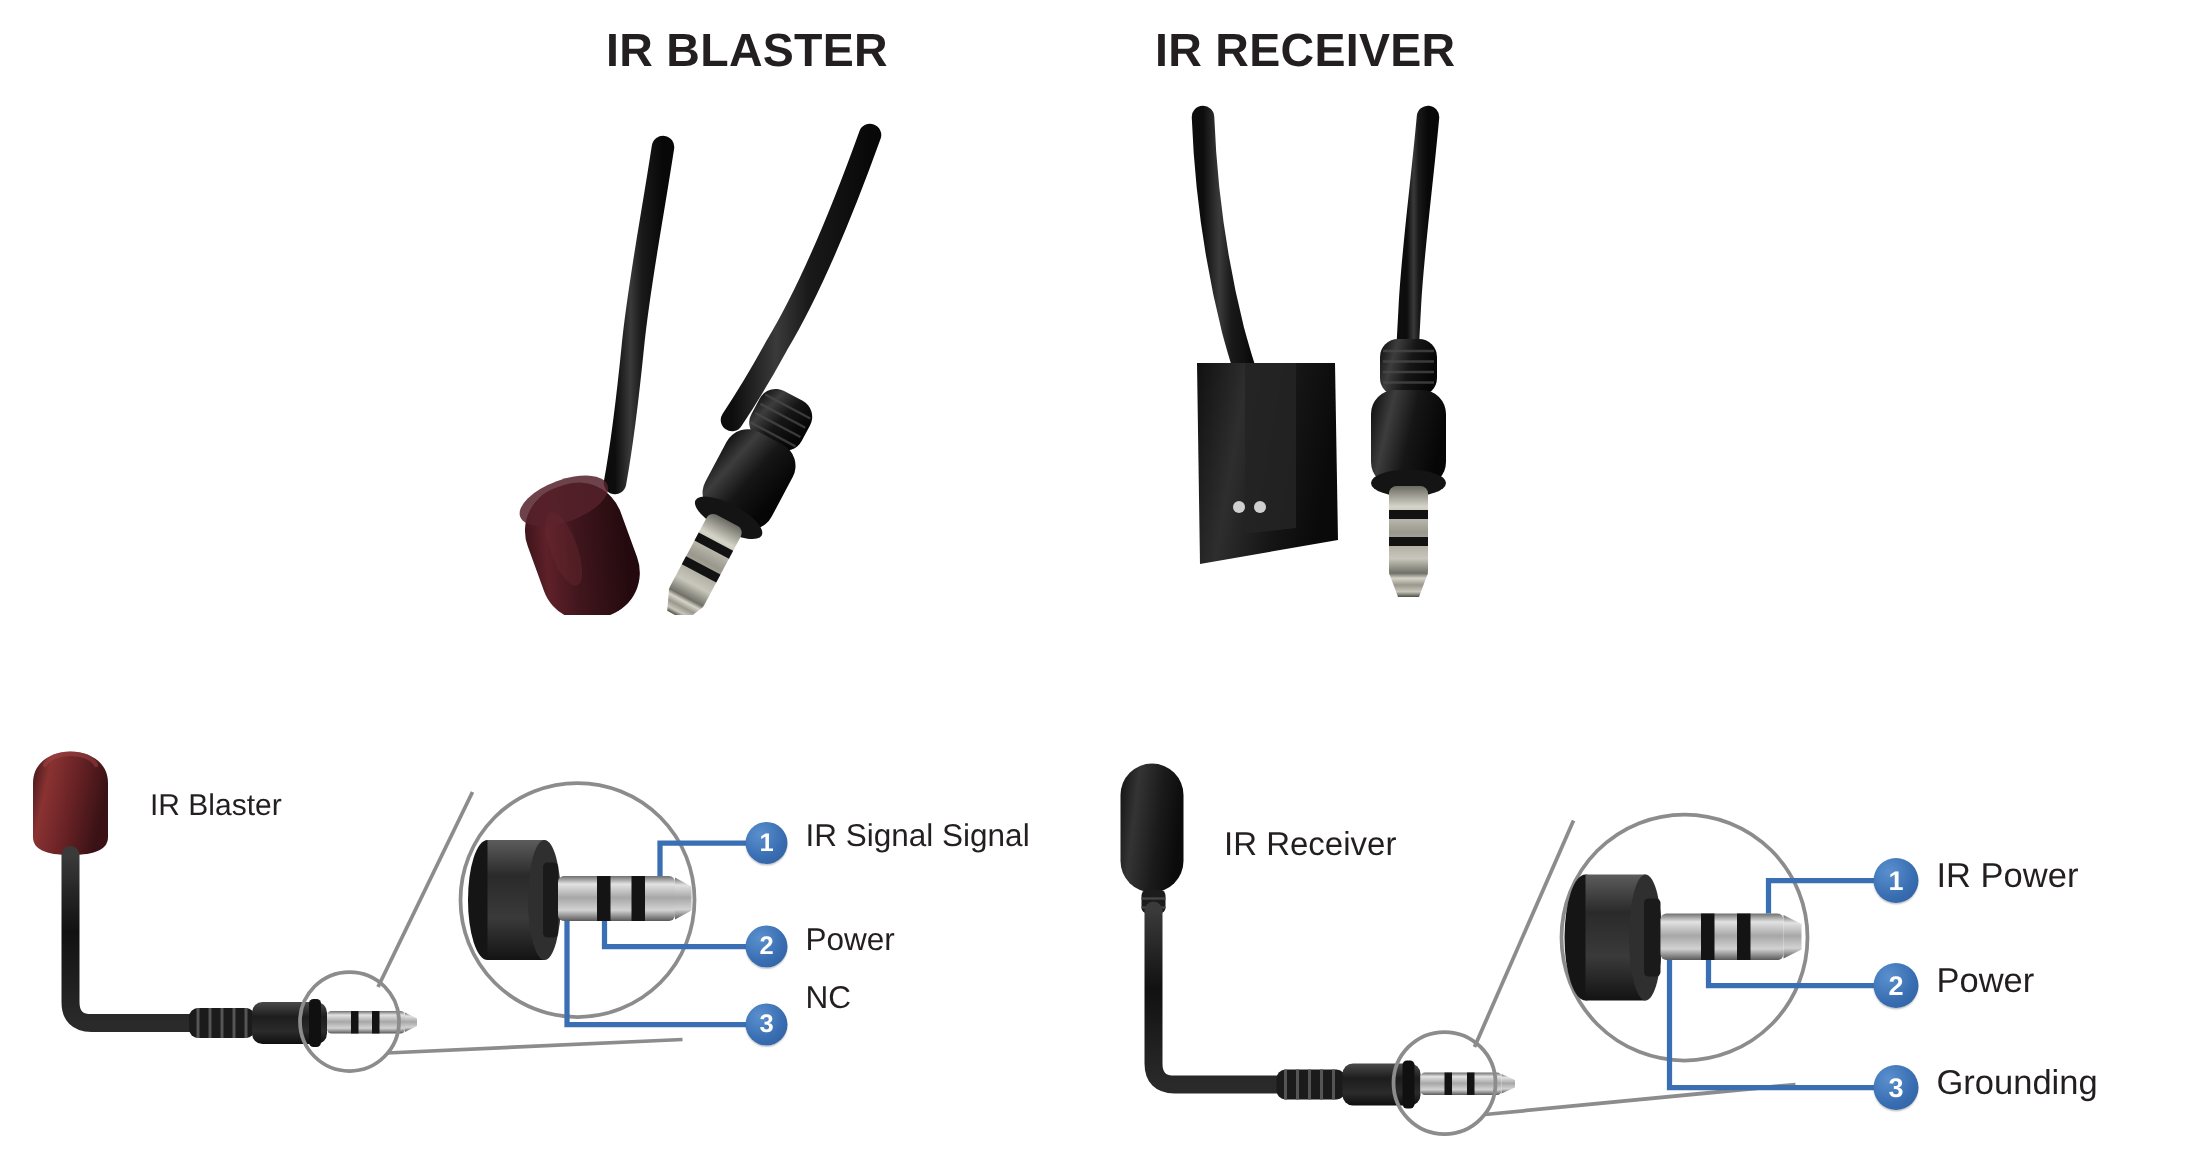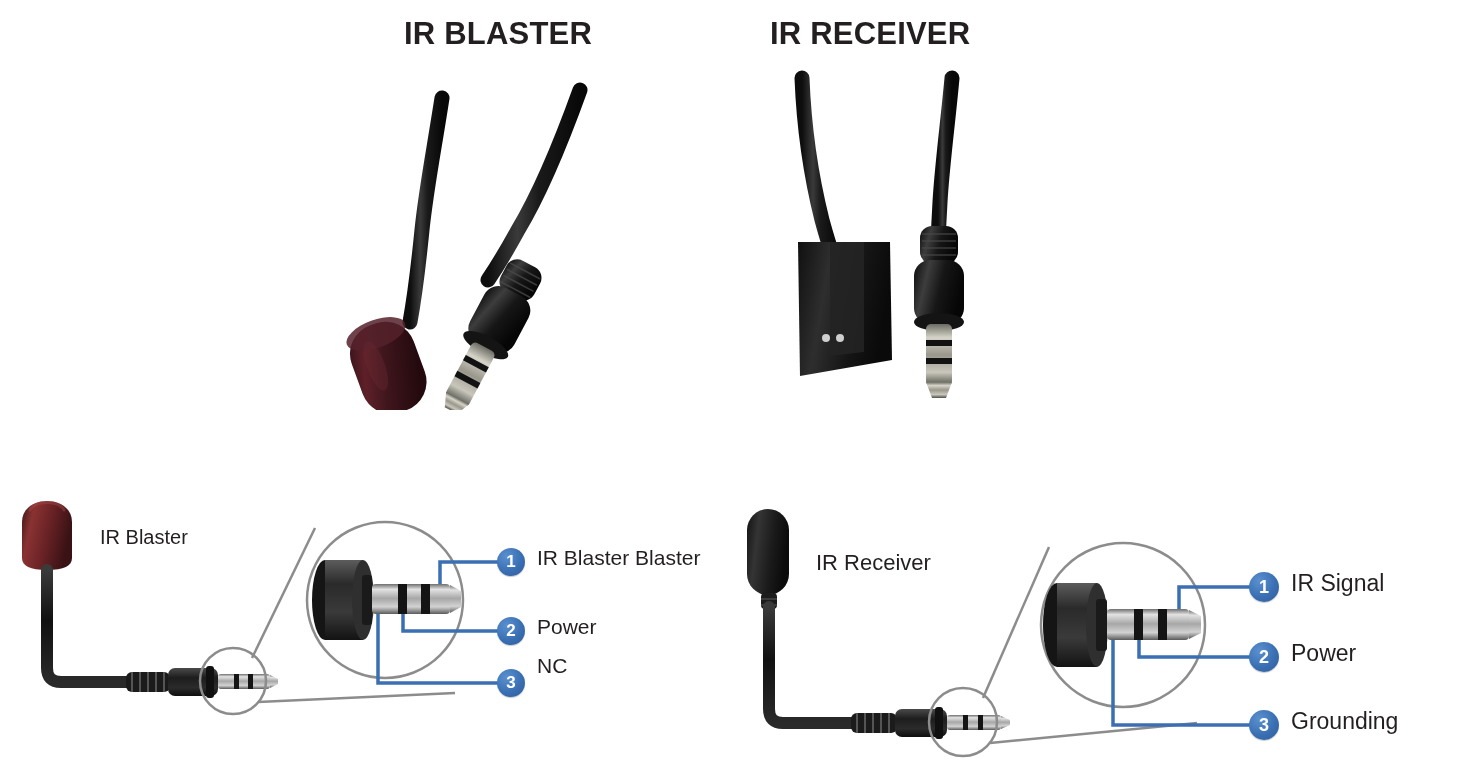--- a/index.html
+++ b/index.html
@@ -284,21 +284,21 @@
 
         <path d="M440 104 L440 82 L512 82"></path>
 
         <path d="M403 134 L403 151 L512 151"></path>
 
         <path d="M378 134 L378 203 L512 203"></path>
       </g>
     </svg>
 
     <div class="badge" style="left:497px; top:68px;">1</div>
-    <div class="abs callout-label" style="left:537px; top:66px;">IR Blaster Blaster</div>
+    <div class="abs callout-label" style="left:537px; top:66px;">IR Signal Signal</div>
 
     <div class="badge" style="left:497px; top:137px;">2</div>
     <div class="abs callout-label" style="left:537px; top:135px;">Power</div>
 
     <div class="badge" style="left:497px; top:189px;">3</div>
     <div class="abs callout-label" style="left:537px; top:174px;">NC</div>
 
     <div class="abs diag-label" style="left:100px; top:46px;">IR Blaster</div>
   </div>
 
@@ -385,21 +385,21 @@
       </g>
 
       <g stroke="#3a6fb3" stroke-width="3.5" fill="none">
         <path d="M444 114 L444 92 L529 92"></path>
         <path d="M404 145 L404 162 L529 162"></path>
         <path d="M378 145 L378 230 L529 230"></path>
       </g>
     </svg>
 
     <div class="badge big" style="left:514px; top:77px;">1</div>
-    <div class="abs callout-label big" style="left:556px; top:75px;">IR Signal</div>
+    <div class="abs callout-label big" style="left:556px; top:75px;">IR Power</div>
 
     <div class="badge big" style="left:514px; top:147px;">2</div>
     <div class="abs callout-label big" style="left:556px; top:145px;">Power</div>
 
     <div class="badge big" style="left:514px; top:215px;">3</div>
     <div class="abs callout-label big" style="left:556px; top:213px;">Grounding</div>
 
     <div class="abs diag-label big" style="left:81px; top:55px;">IR Receiver</div>
   </div>
 

